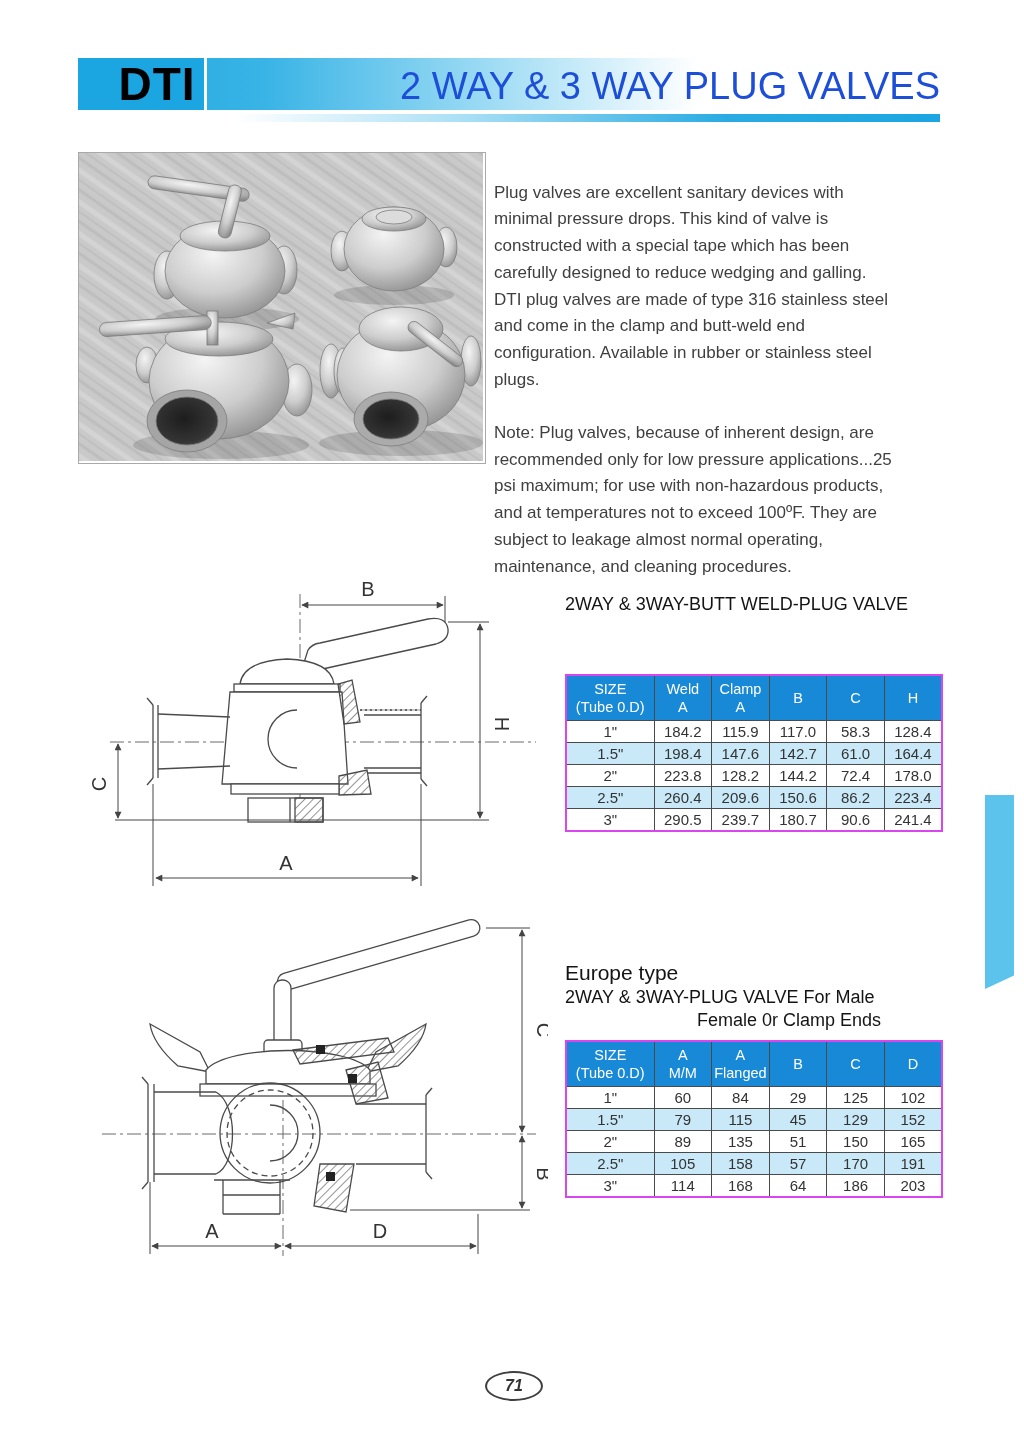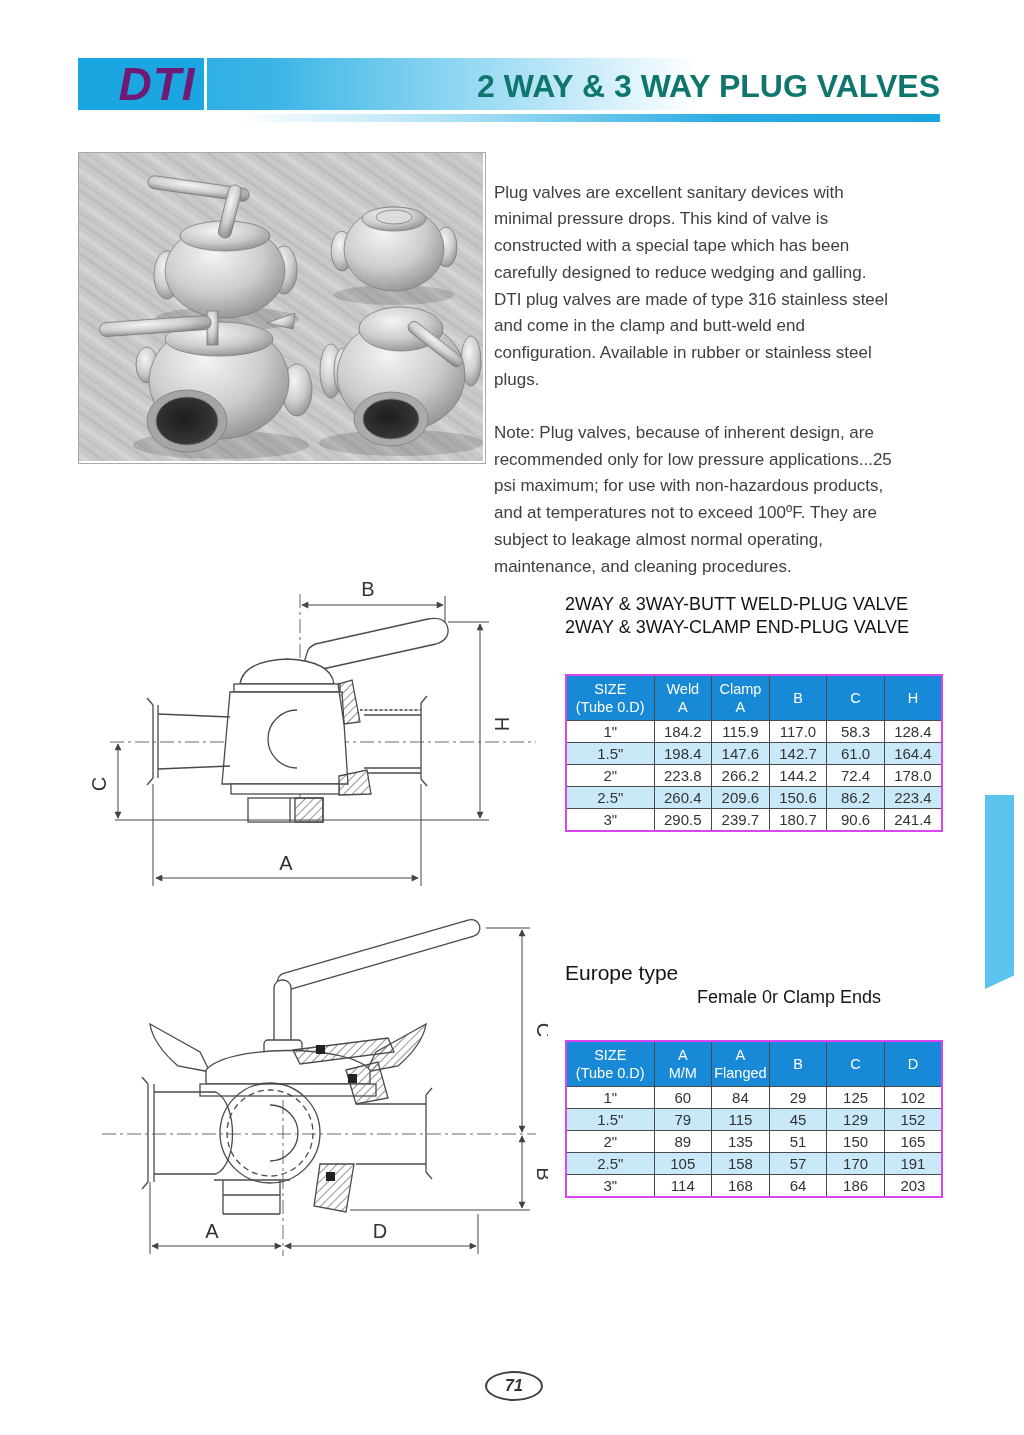--- a/index.html
+++ b/index.html
@@ -5,23 +5,23 @@
   html,body{margin:0;padding:0;}
   body{
     width:1024px;height:1435px;position:relative;background:#ffffff;
     font-family:"Liberation Sans", sans-serif;overflow:hidden;
   }
   
   .hdr-band{position:absolute;left:78px;top:58px;width:862px;height:52px;
     background:linear-gradient(to right,#1BA6E1 0%,#3AB4E6 22%,#9FDCF4 48%,#ffffff 72%,#ffffff 100%);}
   .hdr-logo{position:absolute;left:78px;top:58px;width:126px;height:52px;background:#1BA6E1;
     border-right:3px solid #ffffff;display:flex;align-items:center;justify-content:center;}
-  .hdr-logo span{color:#701a75;font-size:46px;font-weight:800;font-style:italic;letter-spacing:1px;line-height:1;margin-left:32px;}
+  .hdr-logo span{color:#000000;font-size:46px;font-weight:800;letter-spacing:1px;line-height:1;margin-left:32px;}
   .hdr-title{position:absolute;left:340px;top:63px;width:600px;height:46px;display:flex;align-items:center;justify-content:flex-end;
-    color:#0f766e;font-size:32px;font-weight:700;letter-spacing:0px;white-space:nowrap;}
+    color:#1d4ed8;font-size:38px;font-weight:400;letter-spacing:0px;white-space:nowrap;}
   .hdr-rule{position:absolute;left:80px;top:114px;width:860px;height:8px;
     background:linear-gradient(to right,rgba(255,255,255,0) 0%,rgba(255,255,255,0) 18%,#A8DFF5 45%,#29ABE2 75%,#1BA6E1 100%);}
   
   .photo{position:absolute;left:78px;top:152px;width:406px;height:310px;border:1px solid #a9a9a9;background:#fff;}
   
   .intro{position:absolute;left:494px;top:153px;width:445px;color:#3f3f3f;font-size:17px;line-height:26.7px;white-space:pre-line;}
   
   .sec-title{position:absolute;color:#141414;}
   .sec-title .t1{font-size:21px;line-height:26px;}
   .sec-title .t2{font-size:18px;line-height:23px;}
@@ -201,21 +201,20 @@
   <g fill="#333" font-size="20" font-family="Liberation Sans, sans-serif">
     <text x="278" y="24" text-anchor="middle">B</text>
     <text x="405" y="152" text-anchor="middle" transform="rotate(90 405 152)">H</text>
     <text x="16" y="212" text-anchor="middle" transform="rotate(-90 16 212)">C</text>
     <text x="196" y="298" text-anchor="middle">A</text>
   </g>
 </svg>
 
 <div class="sec-title" style="left:565px;top:593px;">
   <div class="t2">2WAY &amp; 3WAY-BUTT WELD-PLUG VALVE</div>
-  <div class="t2">2WAY &amp; 3WAY-CLAMP END-PLUG VALVE</div>
 </div>
 
 <table class="dim" style="left:565px;top:674px;">
   <colgroup>
       <col style="width:88px">
       <col style="width:57.6px">
       <col style="width:57.6px">
       <col style="width:57.6px">
       <col style="width:57.6px">
       <col style="width:57.6px">
@@ -243,21 +242,21 @@
         <td>1.5"</td>
         <td>198.4</td>
         <td>147.6</td>
         <td>142.7</td>
         <td>61.0</td>
         <td>164.4</td>
       </tr>
     <tr>
         <td>2"</td>
         <td>223.8</td>
-        <td>266.2</td>
+        <td>128.2</td>
         <td>144.2</td>
         <td>72.4</td>
         <td>178.0</td>
       </tr>
     <tr class="alt">
         <td>2.5"</td>
         <td>260.4</td>
         <td>209.6</td>
         <td>150.6</td>
         <td>86.2</td>
@@ -348,20 +347,21 @@
   <g fill="#333" font-size="20" font-family="Liberation Sans, sans-serif">
     <text x="449" y="118" text-anchor="middle" transform="rotate(90 449 118)">C</text>
     <text x="449" y="262" text-anchor="middle" transform="rotate(90 449 262)">B</text>
     <text x="124" y="326" text-anchor="middle">A</text>
     <text x="292" y="326" text-anchor="middle">D</text>
   </g>
 </svg>
 
 <div class="sec-title" style="left:565px;top:960px;">
   <div class="t1">Europe type</div>
+  <div class="t2">2WAY &amp; 3WAY-PLUG VALVE For Male</div>
   <div class="t2 indent">Female 0r Clamp Ends</div>
 </div>
 
 <table class="dim" style="left:565px;top:1040px;">
   <colgroup>
       <col style="width:88px">
       <col style="width:57.6px">
       <col style="width:57.6px">
       <col style="width:57.6px">
       <col style="width:57.6px">

